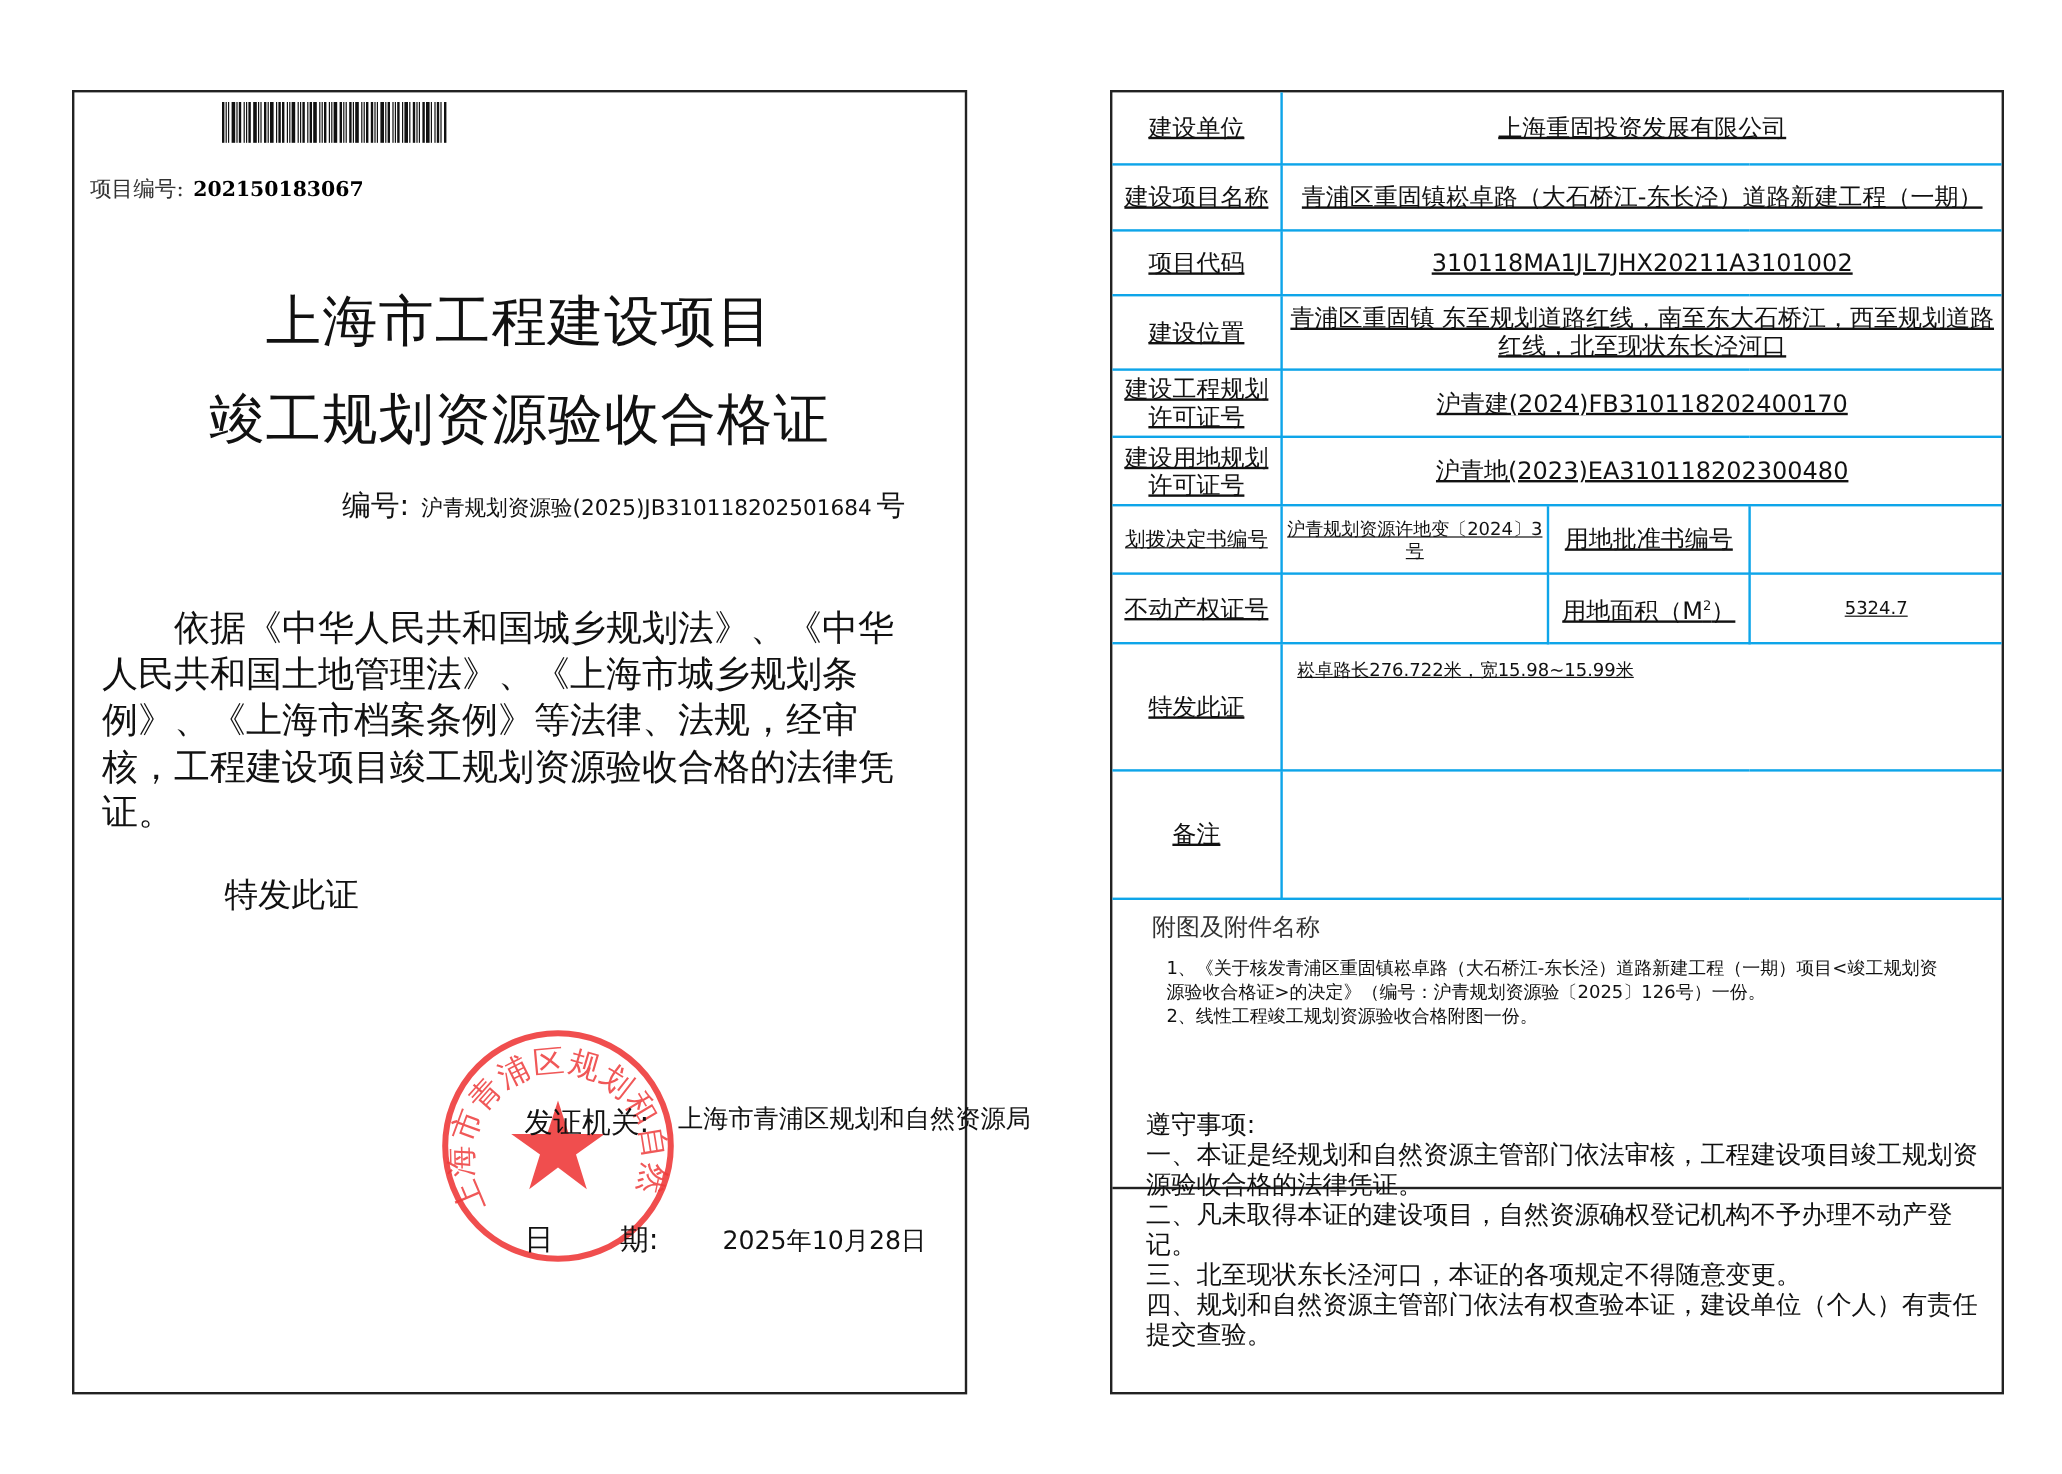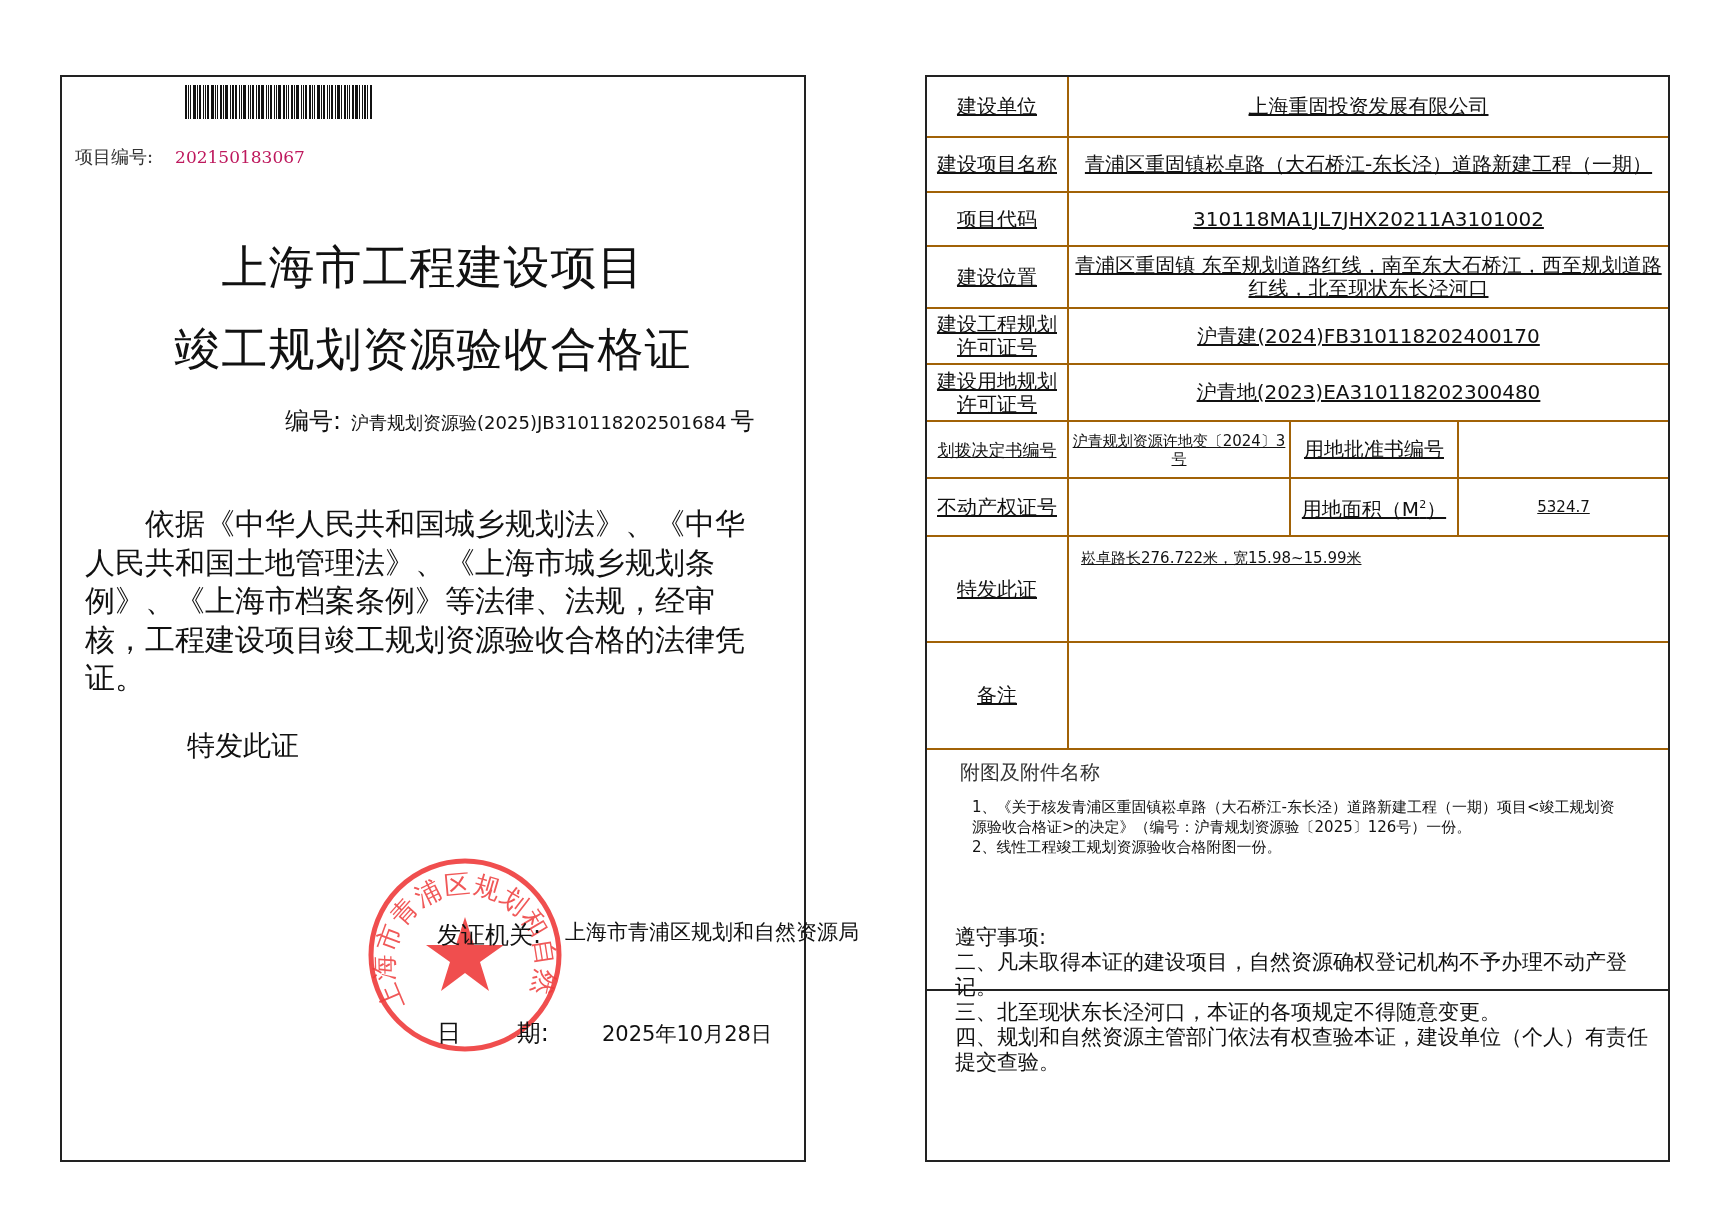--- a/index.html
+++ b/index.html
@@ -6,36 +6,36 @@
   body { width:1718px; height:1228px; position:relative; overflow:hidden;
          font-family:"DejaVu Sans","Liberation Sans",sans-serif; color:#111; }
   .panel { position:absolute; border:2px solid #222; box-sizing:border-box; background:#fff; }
   #left  { left:60px; top:75px; width:746px; height:1087px; }
   #right { left:925px; top:75px; width:745px; height:1087px;text-decoration:underline; }
 
   
   .barcode { position:absolute; left:123px; top:8px; width:220px; height:34px; display:flex; align-items:stretch; }
   .barcode span { display:block; background:#111; margin-right:1px; }
   .proj-no { position:absolute; left:13px; top:68px; font-family:"DejaVu Serif","Liberation Serif",serif; font-size:18px; color:#333; }
-  .proj-no .v { margin-left:22px; font-size:17px; color:#be185d; }
+  .proj-no .v { margin-left:8px; font-size:17px; color:#000000;font-weight:bold; }
   .title1 { position:absolute; left:0; width:100%; top:160px; text-align:center; font-size:46px; letter-spacing:1px; }
   .title1.t2 { top:242px; }
   .certno { position:absolute; left:223px; top:328px; font-size:24px;text-align:center; }
   .certno .v { font-size:18px; margin:0 4px 0 10px; }
   .body { position:absolute; left:23px; top:428px; width:680px; font-size:30px; line-height:38.5px; text-indent:2em; }
   .special { position:absolute; left:125px; top:650px; font-size:28px; }
   .seal { position:absolute; left:303px; top:778px; width:200px; height:200px; }
   .issuer-lbl { position:absolute; left:375px; top:842px; font-size:24px; }
   .issuer-val { position:absolute; left:500px; top:842px; width:300px; text-align:center; font-size:21px; line-height:26px; }
   .date-lbl { position:absolute; left:375px; top:940px; font-size:24px; word-spacing:48px; }
   .date-val { position:absolute; left:540px; top:943px; font-size:21px; }
 
   
   table.grid { border-collapse:collapse; width:100%; table-layout:fixed; }
-  table.grid td { border:2px solid #a16207; padding:0 2px; text-align:center; vertical-align:middle; font-size:20px; line-height:23px; box-sizing:border-box; }
+  table.grid td { border:2px solid #0ea5e9; padding:0 2px; text-align:center; vertical-align:middle; font-size:20px; line-height:23px; box-sizing:border-box; }
   table.grid tr:first-child td { border-top:none; }
   table.grid td:first-child { border-left:none; }
   table.grid td:last-child { border-right:none; }
   .lbl { font-size:20px; }
   .small { font-size:15px !important; line-height:18px !important; }
   .scale-cell { text-align:left !important; vertical-align:top !important; padding:10px 12px !important; font-size:15px !important; }
   .attach { position:absolute; left:0; top:670px; width:100%; height:244px; border-bottom:2px solid #222; box-sizing:border-box; }
   .attach .h { position:absolute; left:33px; top:12px; font-size:20px; color:#333; }
   .attach .items { position:absolute; left:45px; top:50px; width:650px; font-size:15px; line-height:20px; }
   .rules { position:absolute; left:28px; top:848px; width:700px; font-size:21px; line-height:25px; }
@@ -198,17 +198,18 @@
   <div class="attach">
     <div class="h">附图及附件名称</div>
     <div class="items">
       <div>1、《关于核发青浦区重固镇崧卓路（大石桥江-东长泾）道路新建工程（一期）项目&lt;竣工规划资源验收合格证&gt;的决定》（编号：沪青规划资源验〔2025〕126号）一份。</div>
       <div>2、线性工程竣工规划资源验收合格附图一份。</div>
     </div>
   </div>
 
   <div class="rules">
     <div>遵守事项:</div>
+    <div>一、本证是经规划和自然资源主管部门依法审核，工程建设项目竣工规划资源验收合格的法律凭证。</div>
     <div>二、凡未取得本证的建设项目，自然资源确权登记机构不予办理不动产登记。</div>
     <div>三、北至现状东长泾河口，本证的各项规定不得随意变更。</div>
     <div>四、规划和自然资源主管部门依法有权查验本证，建设单位（个人）有责任提交查验。</div>
   </div>
 </div>
 
 </body></html>

